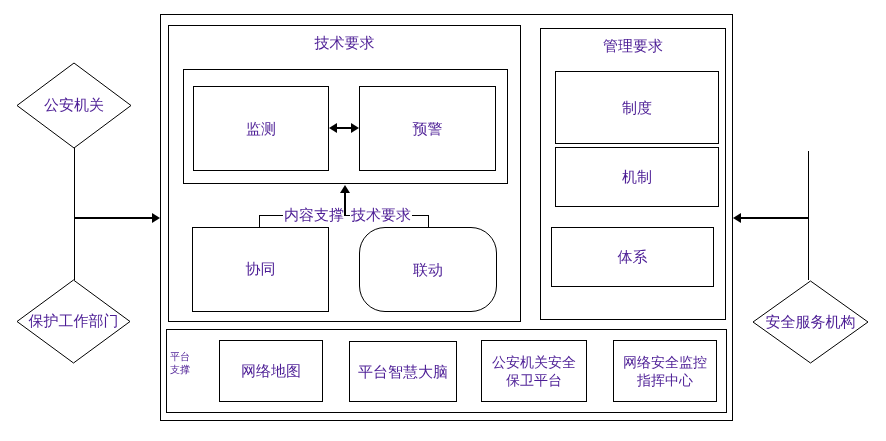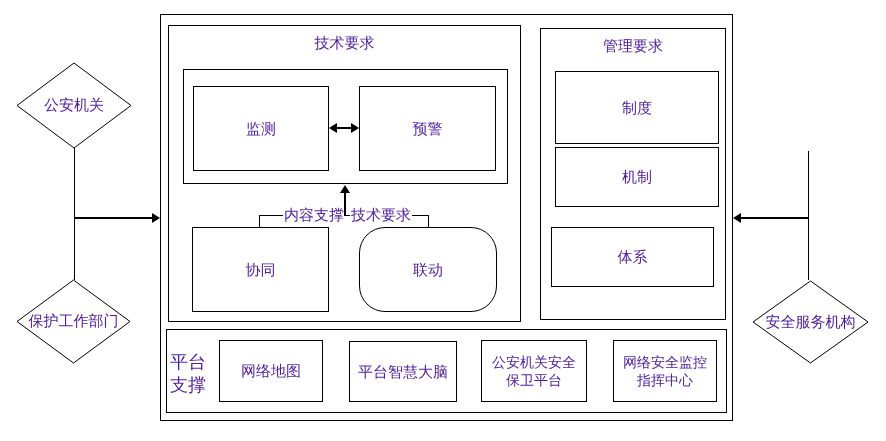--- a/index.html
+++ b/index.html
@@ -56,21 +56,21 @@
     left: 0; right: 0; top: 0; bottom: 0;
     display: flex;
     align-items: center;
     justify-content: center;
     font-size: 15px;
     white-space: nowrap;
   }
   .platform-label {
     position: absolute;
     left: 170px; top: 351px;
-    font-size: 18px;
+    font-size: 10px;
     line-height: 1.25;
     white-space: pre-line;
     text-align: left;
   }
 </style>
 </head>
 <body>
 
 <div class="canvas">
 
@@ -83,21 +83,21 @@
   <div class="box" style="left:183px; top:69px; width:325px; height:115px;"></div>
 
   <div class="box" style="left:193px; top:86px; width:136px; height:85px;">监测</div>
 
   <div class="box" style="left:359px; top:86px; width:137px; height:85px;">预警</div>
 
   <div class="hline" style="left:335px; top:127px; width:18px; height:2px;"></div>
   <div class="arrowhead ah-left" style="left:329px; top:123px;"></div>
   <div class="arrowhead ah-right" style="left:351px; top:123px;"></div>
 
-  <div class="box" style="left:192px; top:227px; width:137px; height:85px;">协同</div>
+  <div class="box" style="left:192px; top:227px; width:137px; height:85px;font-family:Liberation Serif, serif;">协同</div>
 
   <div class="box" style="left:359px; top:227px; width:138px; height:85px;border-radius:26px;">联动</div>
 
   <div class="hline" style="left:259px; top:215px; width:170px; height:1px;"></div>
   <div class="vline" style="left:259px; top:215px; width:1px; height:12px;"></div>
   <div class="vline" style="left:428px; top:215px; width:1px; height:12px;"></div>
   <div class="support-label" style="left:283px;">内容支撑</div>
   <div class="support-label" style="left:350px;">技术要求</div>
   <div class="vline" style="left:344px; top:192px; width:2px; height:24px; z-index:3;"></div>
   <div class="arrowhead ah-up" style="left:340px; top:185px;"></div>

